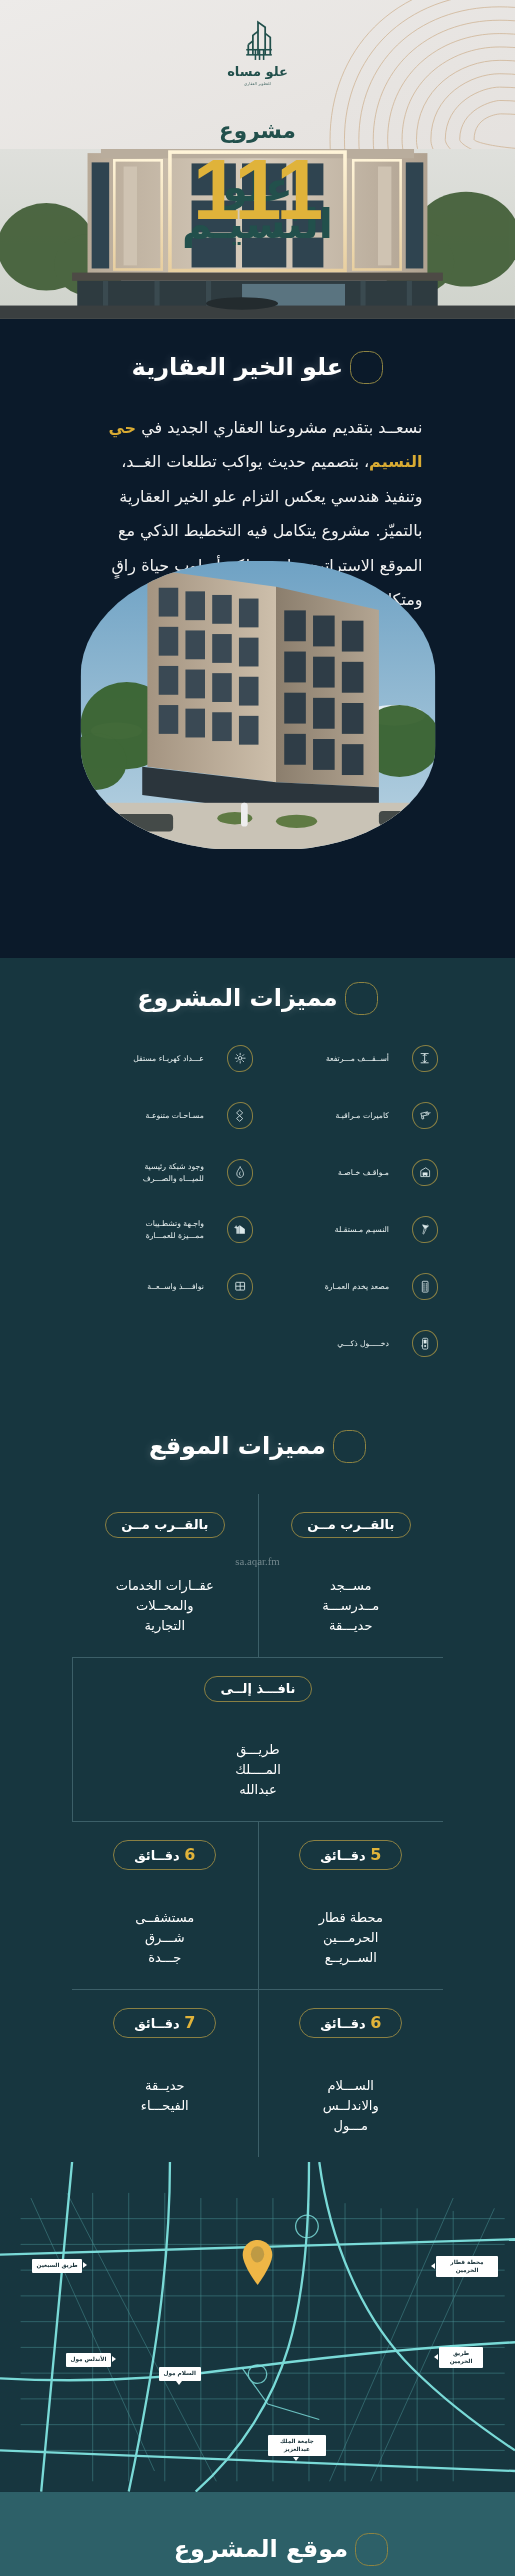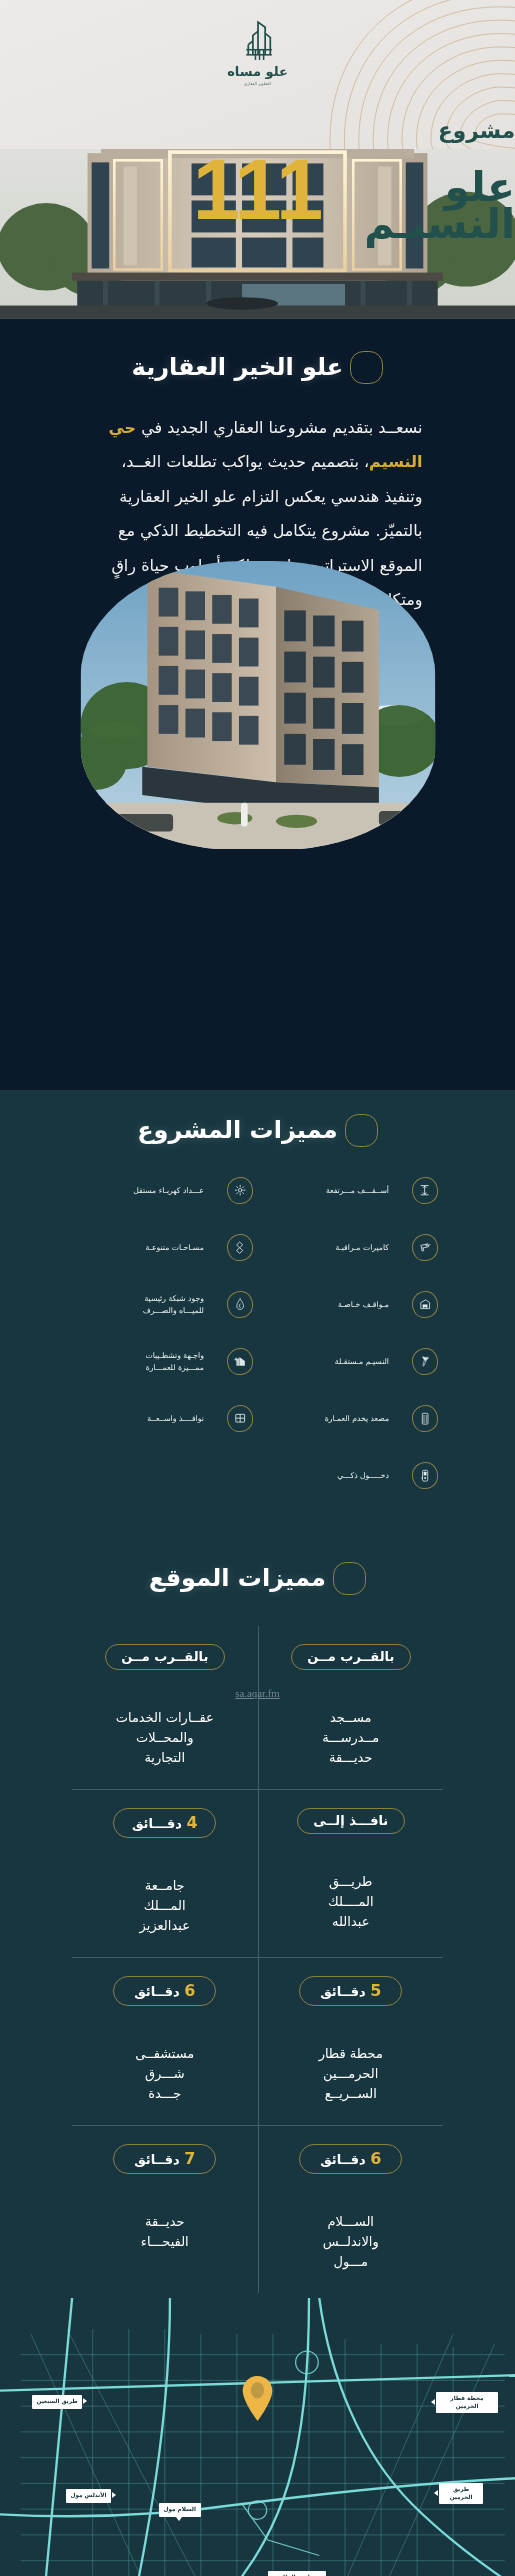--- a/index.html
+++ b/index.html
@@ -26,21 +26,21 @@
   }
   .logo-mark{ width:32px; height:44px; }
   .logo-word{
     font-size:13px; letter-spacing:0.3px; color:#22504c;
     font-weight:700; direction:rtl;
   }
   .logo-tag{ font-size:4.1px; color:#4d6f6b; letter-spacing:0.6px; }
 
   .title-block{
     position:absolute; top:120px; left:0; right:0;
-    text-align:right; direction:rtl;
+    text-align:center; direction:rtl;
   }
   .t-kicker{
     font-size:21.6px; font-weight:700; color:#22504c;
     letter-spacing:4.1px; line-height:1; margin-bottom:1px;
   }
   .big-row{ position:relative; height:108px; }
   .bignum{
     position:absolute; left:50%; top:4.1px; transform:translateX(-50%);
     font-size:85px; font-weight:700; color:#e0b33a;
     letter-spacing:-1px; line-height:1; z-index:3;
@@ -53,21 +53,21 @@
   .bw1{ top:16px;margin-top:8px; }
   .bw2{ top:61px; }
 
   .hero-img{
     position:absolute; bottom:0; left:0; width:515px; height:170px;
     overflow:hidden;
   }
 
   
   .navy{
-    position:relative; width:515px; height:771px;
+    position:relative; width:515px; height:639px;
     background:#0b1a2a; overflow:hidden;
   }
   .sec-head{
     display:flex; align-items:center; justify-content:center;
     gap:7.2px; direction:rtl; position:relative;
   }
   .sec-head .pill{
     width:33px; height:33px; border:1px solid #8d8342;
     border-radius:13.4px 13.4px 13.4px 13.4px; flex:none;
   }
@@ -166,21 +166,21 @@
   .qrsec{ position:relative; width:515px; background:#2d6068; padding:41px 0 36px; }
   .qrsec .sec-head .txt{ text-shadow:none;margin-left:47px; }
   .qrbox{
     margin:40px auto 0; width:101px; height:155px; background:#2d6068;
     display:flex; align-items:center; justify-content:center;
   }
 
   .wm{
     position:absolute; left:50%; transform:translateX(-50%);
     font-family:"Liberation Serif", serif; color:#b9c6c9;
-    opacity:.55; pointer-events:none;text-decoration:underline;
+    opacity:.55; pointer-events:none;
   }
 </style>
 </head>
 <body>
 
 <section class="header">
 
   <svg class="swirl" viewBox="0 0 620 760">
     <g fill="none" stroke="#c9a882" stroke-width="1.6" opacity=".85">
       <path d="M600,740 C250,740 140,600 140,420 C140,250 260,110 470,110 C560,110 610,140 620,170"></path>
@@ -564,26 +564,20 @@
           <div class="wm" style="top:61px; font-size:10.8px;">sa.aqar.fm</div>
         </div>
       </div>
 
       <div class="loc-row">
         <div class="loc-cell">
           <div class="loc-chip">نافـــذ إلــى</div>
           <div class="loc-txt">طريـــق
 المــــلك
 عبدالله</div>
-        </div>
-        <div class="loc-cell">
-          <div class="loc-chip"><span class="n">4</span> <span>دقـــائق</span></div>
-          <div class="loc-txt">جامــعة
-المـــلك
-عبدالعزيز</div>
         </div>
       </div>
 
       <div class="loc-row">
         <div class="loc-cell">
           <div class="loc-chip"><span class="n">5</span> <span>دقــائق</span></div>
           <div class="loc-txt">محطة قطار
 الحرمـــين
 الســريــع</div>
         </div>

